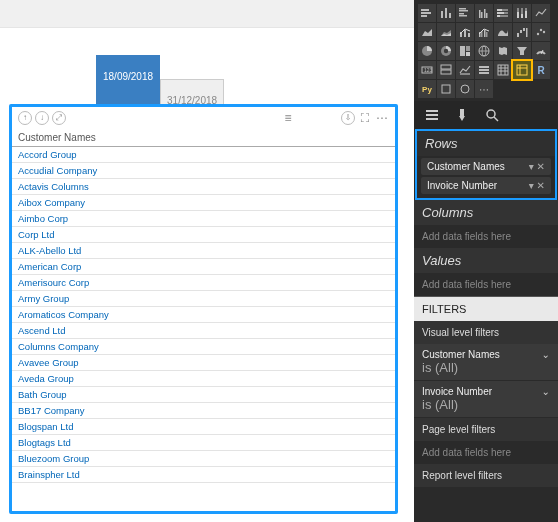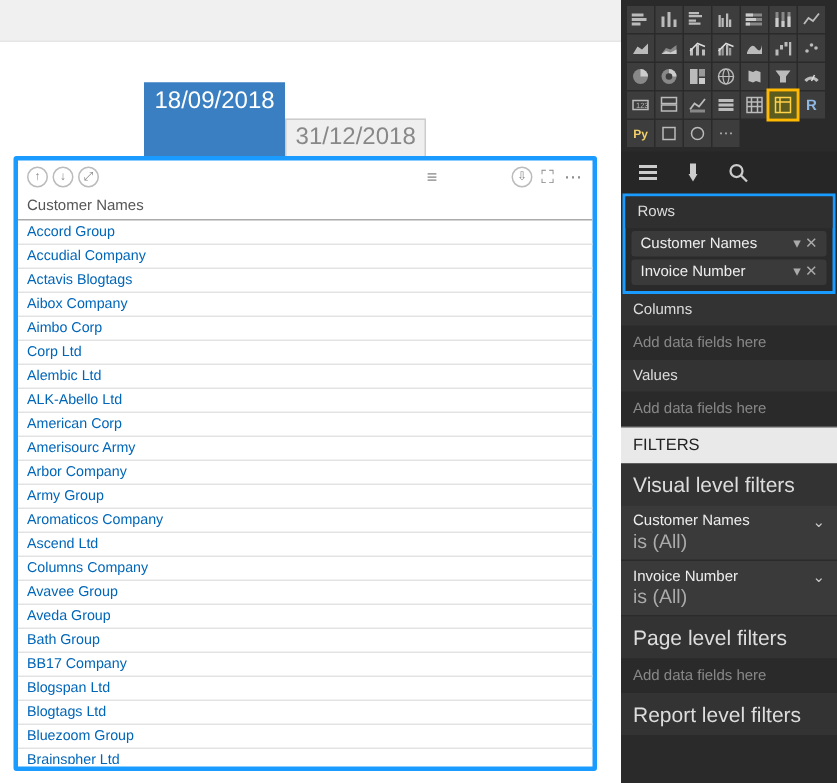--- a/index.html
+++ b/index.html
@@ -22,22 +22,22 @@
     border-bottom:1px solid #e5e5e5;
   }
   
   .date-slicer {
     position: absolute;
     top: 55px; left: 96px;
     width: 180px;
   }
   .date-boxes { display:flex; }
   .date-box {
-    font-size: 16px;
-    padding: 3px 6px;
+    font-size: 10px;
+    padding: 15px 6px;
     border: 1px solid #ccc;
     color: #333;
     text-align: center;
   }
   .date-box.start {
     background: #3a7fc2;
     color: #fff;
     border-color: #3a7fc2;
   }
   .date-box.end {
@@ -136,21 +136,21 @@
   .viz-cell svg{ width:12px; height:12px; display:block;}
   .tool-strip {
     display:flex; gap:14px;
     padding:6px 0 6px 10px;
     background:#262626;
   }
   .tool-strip .ticon{ width:16px;height:16px; display:flex;align-items:center;justify-content:center; color:#ccc; font-size:12px; cursor:pointer;}
   .well-block { padding:0;}
   .well-label {
     background:#333; color:#ddd;
-    padding:5px 8px; font-size:10px;
+    padding:5px 8px; font-size:13px;font-style:italic;
   }
   .hl-rows-group{
     border:2px solid #1a9bff; margin:0 1px;
     padding-bottom:2px;
   }
   .hl-rows-group .well-label{ background:#2f2f2f;}
   .field-pill {
     background:#3a3a3a; color:#eee;
     margin:2px 4px; padding:3px 6px;
     font-size:10px;
@@ -161,21 +161,21 @@
   .placeholder {
     color:#888; padding:6px 8px; font-size:10px;
     font-style:normal;
   }
   .filters-header{
     background:#e9e9e9; color:#222;
     padding:6px 8px; font-size:11px; font-weight:400;
     border-top:1px solid #555;
   }
   .filter-section-label{
-    background:#333; color:#ddd; padding:6px 8px; font-size:14px;
+    background:#333; color:#ddd; padding:6px 8px; font-size:10px;
   }
   .filter-card{
     background:#3a3a3a; color:#eee;
     padding:5px 8px; font-size:10px;
     border-bottom:1px solid #2a2a2a;
     display:flex; justify-content:space-between; align-items:flex-start;
   }
   .filter-card .sub{ color:#aaa; font-size:13px;}
   .chev{ color:#ccc; font-size:10px;}
 </style>
@@ -208,29 +208,27 @@
         <span class="hdr-icon">⇩</span>
         <span class="hdr-icon plain">⛶</span>
         <span class="hdr-icon plain">⋯</span>
       </div>
     </div>
     <div class="table-wrap">
       <div class="col-header">Customer Names</div>
       <div class="rows" id="rows-container">
           <div class="row-cell">Accord Group</div>
           <div class="row-cell">Accudial Company</div>
-          <div class="row-cell">Actavis Blogtags</div>
+          <div class="row-cell">Actavis Columns</div>
           <div class="row-cell">Aibox Company</div>
           <div class="row-cell">Aimbo Corp</div>
           <div class="row-cell">Corp Ltd</div>
-          <div class="row-cell">Alembic Ltd</div>
           <div class="row-cell">ALK-Abello Ltd</div>
           <div class="row-cell">American Corp</div>
-          <div class="row-cell">Amerisourc Army</div>
-          <div class="row-cell">Arbor Company</div>
+          <div class="row-cell">Amerisourc Corp</div>
           <div class="row-cell">Army Group</div>
           <div class="row-cell">Aromaticos Company</div>
           <div class="row-cell">Ascend Ltd</div>
           <div class="row-cell">Columns Company</div>
           <div class="row-cell">Avavee Group</div>
           <div class="row-cell">Aveda Group</div>
           <div class="row-cell">Bath Group</div>
           <div class="row-cell">BB17 Company</div>
           <div class="row-cell">Blogspan Ltd</div>
           <div class="row-cell">Blogtags Ltd</div>

